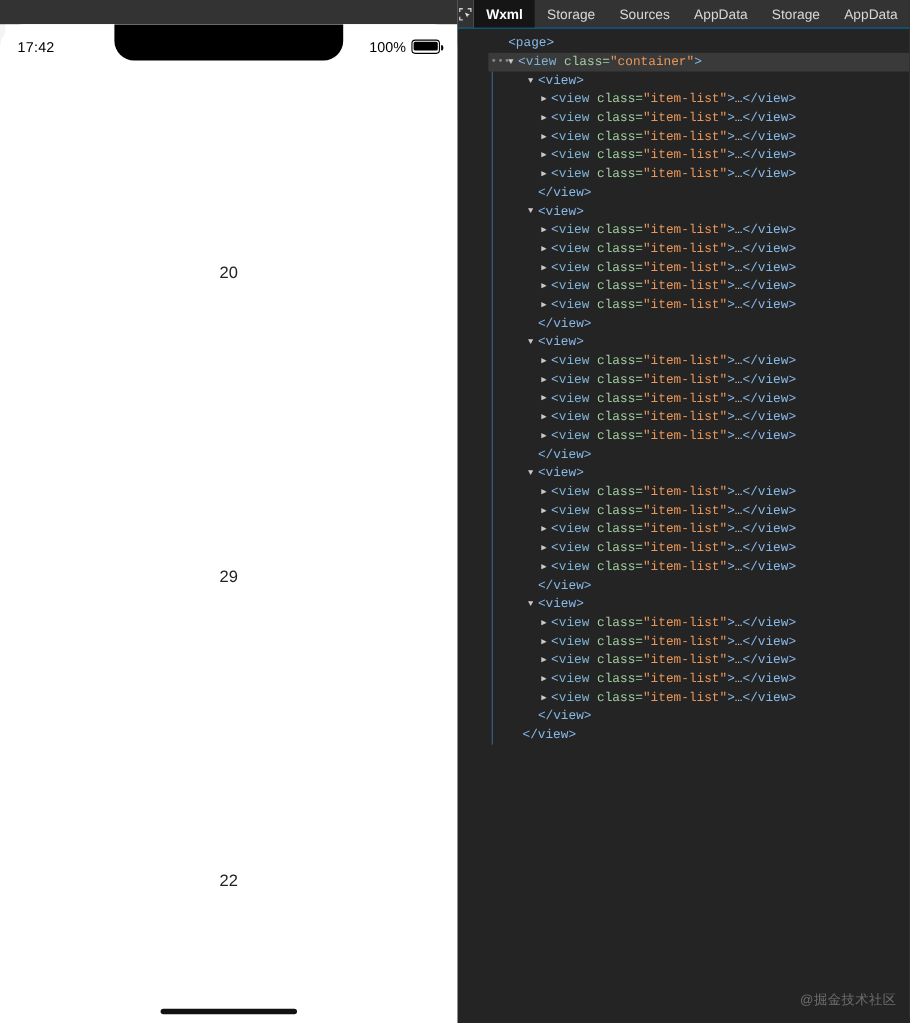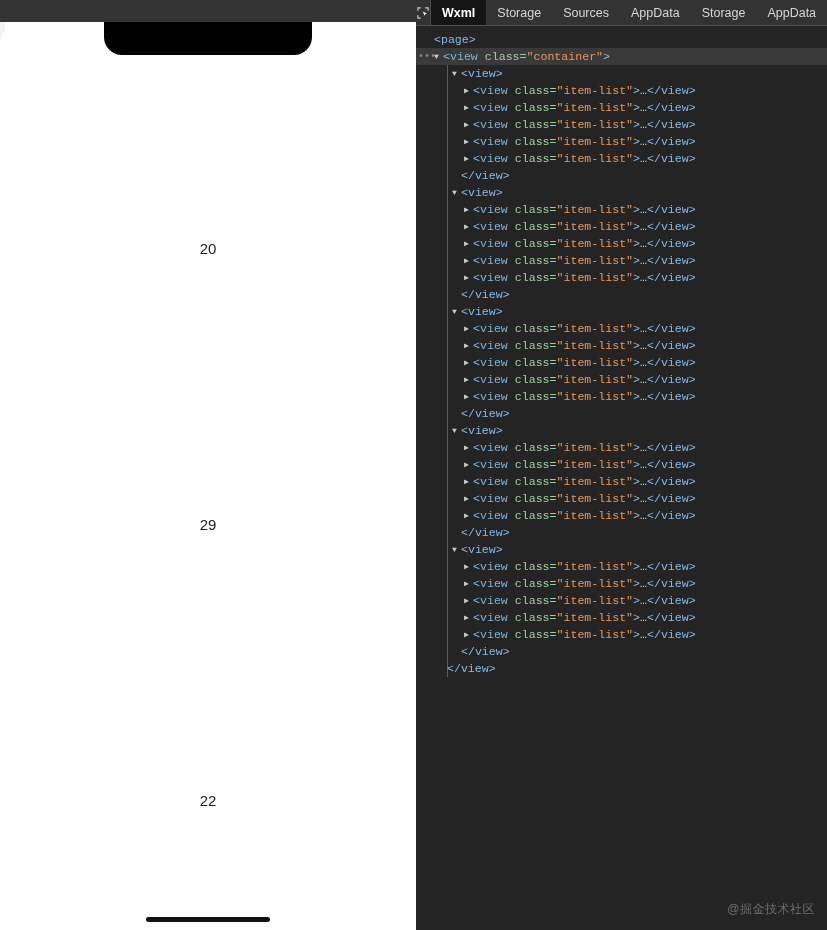--- a/index.html
+++ b/index.html
@@ -150,21 +150,21 @@
   }
   .dt-tab.active { background: #151515; color: #ffffff; font-weight: bold; }
 
   #dt-tree {
     padding: 5px 0 0 0;
     font-family: "Liberation Mono", monospace;
     font-size: 11.6px; line-height: 17px;
     color: #a5d6ff;
     white-space: nowrap;
   }
-  .tr { position: relative; height: 17px; padding-left: 14px; }
+  .tr { position: relative; height: 17px; padding-left: 14px; margin-left: 28px; }
   .tr.sel { background: #3a3a3a; }
   .tr .dots3 {
     position: absolute; left: 2px; top: 0; color: #888; font-size: 10px;
   }
   .arrow {
     display: inline-block; width: 9px; color: #c9c9c9; font-size: 8px;
     vertical-align: 1px;
   }
   .tagb { color: #88b8e8; }     
   .attr { color: #a0cfa0; }     
@@ -185,20 +185,29 @@
 
 <div id="root">
 
   <div id="sim-area">
     <div id="bg-sliver"></div>
     <div id="sim-top-strip"></div>
 
     <div id="phone">
       <div id="notch"></div>
 
+      <div id="status-bar">
+        <div id="status-left">17:42</div>
+        <div id="status-right">
+          <span>100%</span>
+          <span class="battery-shell">
+            <span class="battery-fill"></span>
+          </span>
+        </div>
+      </div>
 
 
       <div id="page-content">
         <div class="list-item">
           <span>20</span>
         </div>
         <div class="list-item">
           <span>29</span>
         </div>
         <div class="list-item">

